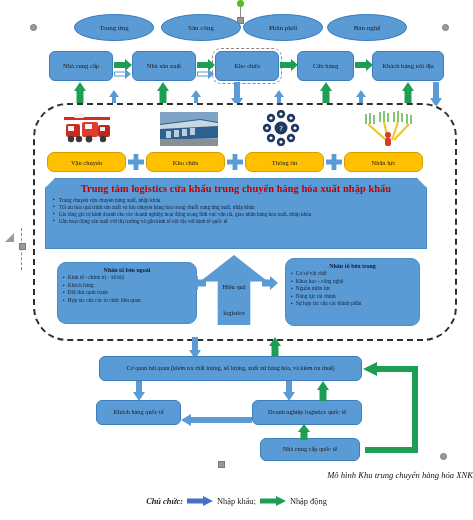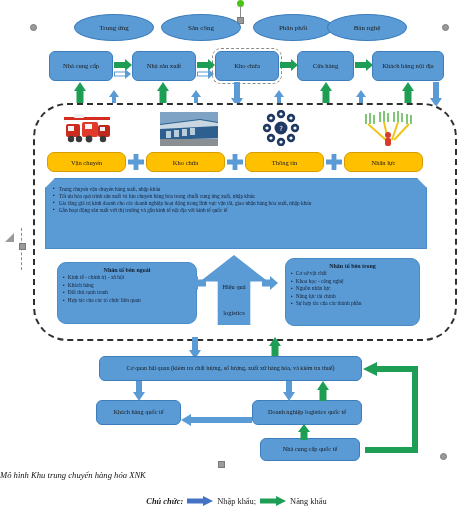--- a/index.html
+++ b/index.html
@@ -48,21 +48,21 @@
   .fbox li .bl{font-size:5px;}
 
   
   #eff-arrow{background:#5B9BD5;
      clip-path:polygon(50% 0,100% 38%,74% 38%,74% 100%,26% 100%,26% 38%,0 38%);
      display:flex;align-items:flex-start;justify-content:center;}
   #eff-arrow span{display:block;font-size:6.4px;text-align:center;line-height:1.45;
      margin-top:30%;color:#0f1d30;}
 
   
-  #caption{font-style:italic;font-size:8.6px;text-align:left;color:#111;}
+  #caption{font-style:italic;font-size:8.6px;text-align:right;color:#111;}
   #legend{display:flex;align-items:center;justify-content:center;gap:4px;font-size:8.4px;}
   #legend .lg-lbl{font-style:italic;font-weight:bold;}
   .lg-arrow{position:relative;width:26px;height:9px;}
   .lg-arrow .s{position:absolute;top:50%;transform:translateY(-50%);left:0;height:5px;width:17px;}
   .lg-arrow .h{position:absolute;top:50%;transform:translateY(-50%);left:16px;width:0;height:0;
                border-top:5px solid transparent;border-bottom:5px solid transparent;}
 
   
   .handle{position:absolute;width:5px;height:5px;background:#9a9a9a;border:1px solid #7a7a7a;}
   .handle.round{border-radius:50%;}
@@ -87,21 +87,21 @@
 <div class="tri-gray" style="left:5px;top:233px;"></div>
 <div class="handle" style="left:218px;top:461px;"></div>
 <div class="handle round" style="left:440px;top:453px;"></div>
 
 <div class="abs ell" style="left:74px;top:14px;width:80px;height:27px;">
   <span style="font-size:7px;">Trung ứng</span>
 </div>
 <div class="abs ell" style="left:161px;top:14px;width:80px;height:27px;">
   <span style="font-size:7px;">Sản công</span>
 </div>
-<div class="abs ell" style="left:253px;top:14px;width:80px;height:27px;">
+<div class="abs ell" style="left:243px;top:14px;width:80px;height:27px;">
   <span style="font-size:7px;">Phân phối</span>
 </div>
 <div class="abs ell" style="left:327px;top:14px;width:80px;height:27px;">
   <span style="font-size:7px;">Bán nghệ</span>
 </div>
 
 <div class="abs rbox" style="left:49px;top:51px;width:64px;height:30px;">
   <span style="font-size:6.6px;">Nhà cung cấp</span>
 </div>
 <div class="abs rbox" style="left:132px;top:51px;width:64px;height:30px;">
@@ -281,20 +281,21 @@
       <path d="M6.6 1 H11.4 V6.6 H17 V11.4 H11.4 V17 H6.6 V11.4 H1 V6.6 H6.6 Z" fill="#5B9BD5"></path>
     </svg>
 </div>
 <div class="abs" style="left:325px;top:153px;width:18px;height:18px;">
   <svg width="18" height="18" viewBox="0 0 18 18">
       <path d="M6.6 1 H11.4 V6.6 H17 V11.4 H11.4 V17 H6.6 V11.4 H1 V6.6 H6.6 Z" fill="#5B9BD5"></path>
     </svg>
 </div>
 
 <div class="abs" id="hub-panel" style="left:45px;top:178px;width:382px;height:71px;padding:4px 7px 3px 7px;">
+  <div id="hub-title">Trung tâm logistics cửa khẩu trung chuyển hàng hóa xuất nhập khẩu</div>
   <div style="margin-top:3px;">
     <div class="hub-li">
       <span class="bl">▪</span>
       <span class="tx">Trung chuyển vận chuyển hàng xuất, nhập khẩu</span>
     </div>
     <div class="hub-li">
       <span class="bl">▪</span>
       <span class="tx">Tối ưu hóa quá trình sản xuất và lưu chuyển hàng hóa trong chuỗi cung ứng xuất, nhập khẩu</span>
     </div>
     <div class="hub-li">
@@ -433,14 +434,14 @@
   <span class="lg-lbl">Chú chức:</span>
   <span class="lg-arrow">
     <span class="s" style="background:#4472C4;"></span>
     <span class="h" style="border-left:10px solid #4472C4;"></span>
   </span>
   <span>Nhập khẩu;</span>
   <span class="lg-arrow">
     <span class="s" style="background:#1E9E54;"></span>
     <span class="h" style="border-left:10px solid #1E9E54;"></span>
   </span>
-  <span>Năng khẩu</span>
+  <span>Nhập động</span>
 </div>
 
 </body></html>

